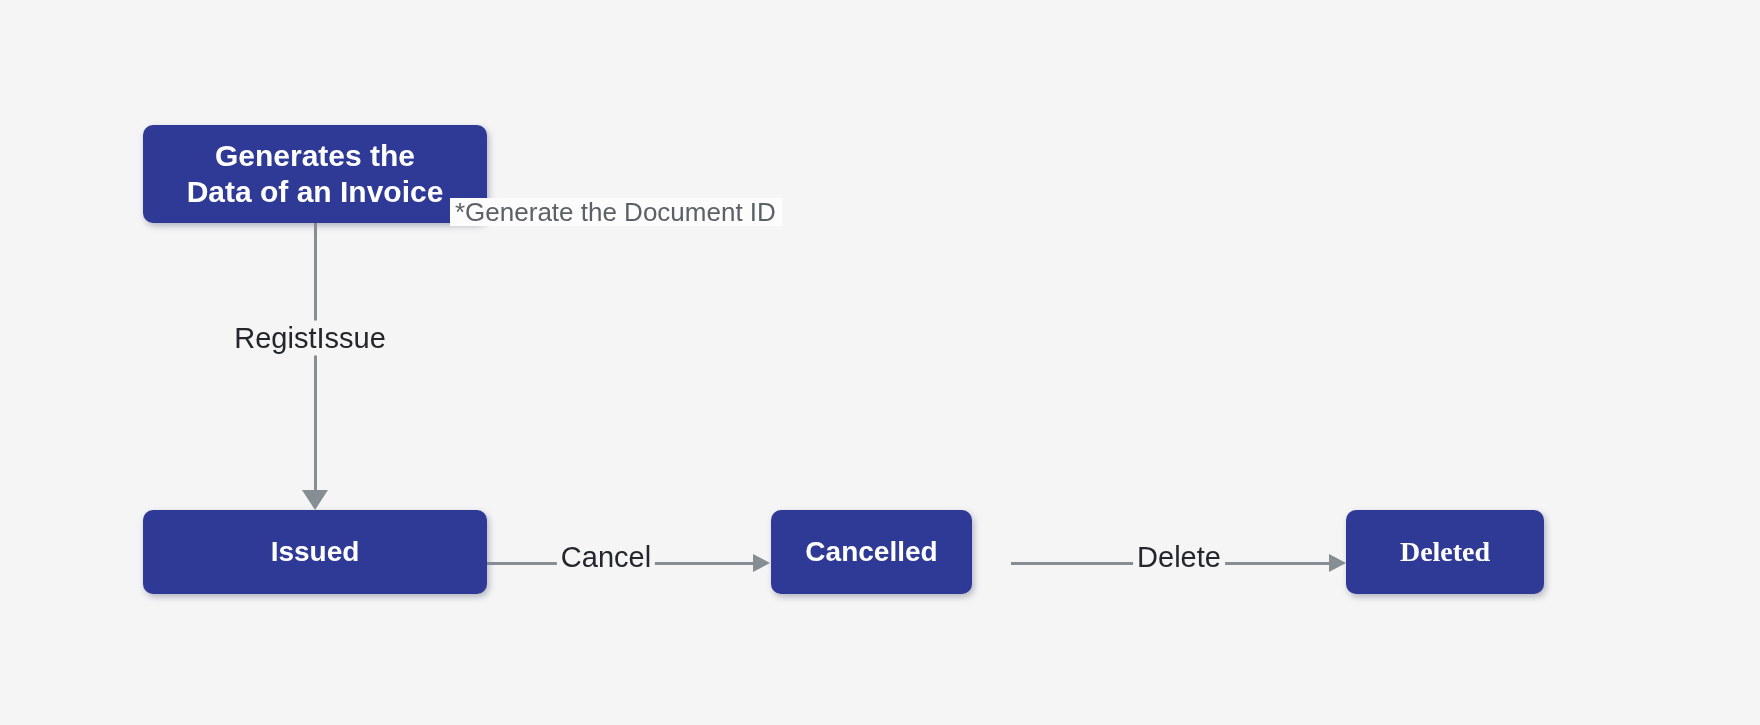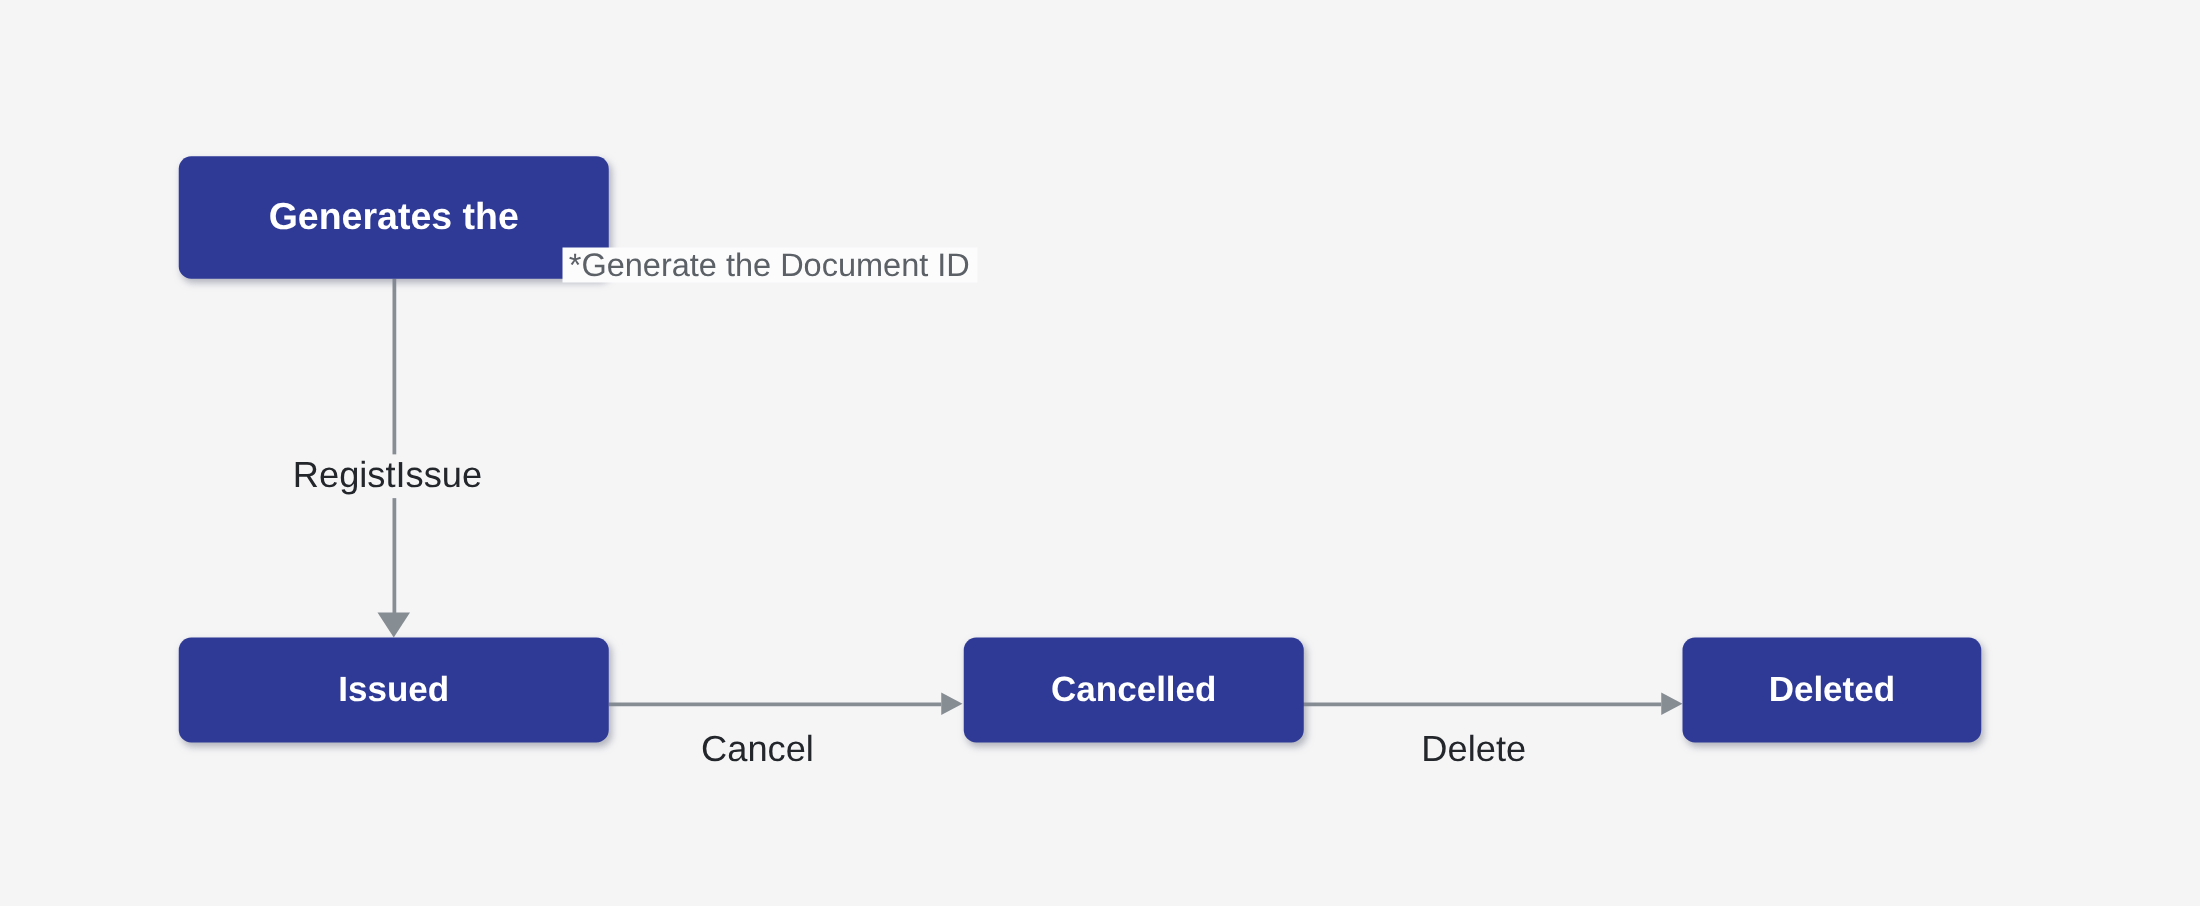--- a/index.html
+++ b/index.html
@@ -35,22 +35,22 @@
   .node-generate {
     left: 143px; top: 125px;
     width: 344px; height: 98px;
     font-size: 30px; line-height: 36px;
   }
   .node-row {
     top: 510px; height: 84px;
     font-size: 28px;
   }
   .node-issued    { left: 143px;  width: 344px; justify-content: center; }
-  .node-cancelled { left: 771px;  width: 272px; }
-  .node-deleted   { left: 1346px; width: 239px; }
+  .node-cancelled { left: 771px;  width: 201px; }
+  .node-deleted   { left: 1346px; width: 198px; font-family: Liberation Serif, serif; }
 
   .note {
     position: absolute;
     left: 450px; top: 198px;
     min-width: 306px; height: 28px;
     background: var(--note-background, #fcfcfd);
     color: var(--note-text, #5c6167);
     font-size: 26px;
     display: flex;
     align-items: center;
@@ -92,33 +92,33 @@
 
   .edge-label {
     position: absolute;
     transform: translate(-50%, -50%);
     background: var(--background, #f5f5f6);
     color: var(--edge-label-text, #23262b);
     font-size: 29px;
     padding: 1px 4px;
     white-space: nowrap;
     z-index: 2;
-    margin-top: 43px;
   }
   .label-regist { left: 310px; top: 338px; }
   .label-cancel { left: 606px; top: 557px; }
   .label-delete { left: 1179px; top: 557px; }
 </style>
 </head>
 <body style="background: rgb(245, 245, 246);">
 
 <div class="canvas">
 
   <div class="node node-generate">
     <span>Generates the</span>
+    <span>Data of an Invoice</span>
   </div>
 
   <div class="note">*Generate the Document ID</div>
 
   <div class="line line-v v-line-regist"></div>
   <div class="arrowhead arrow-down"></div>
   <div class="edge-label label-regist">RegistIssue</div>
 
   <div class="node node-row node-issued">
     <span>Issued</span>

